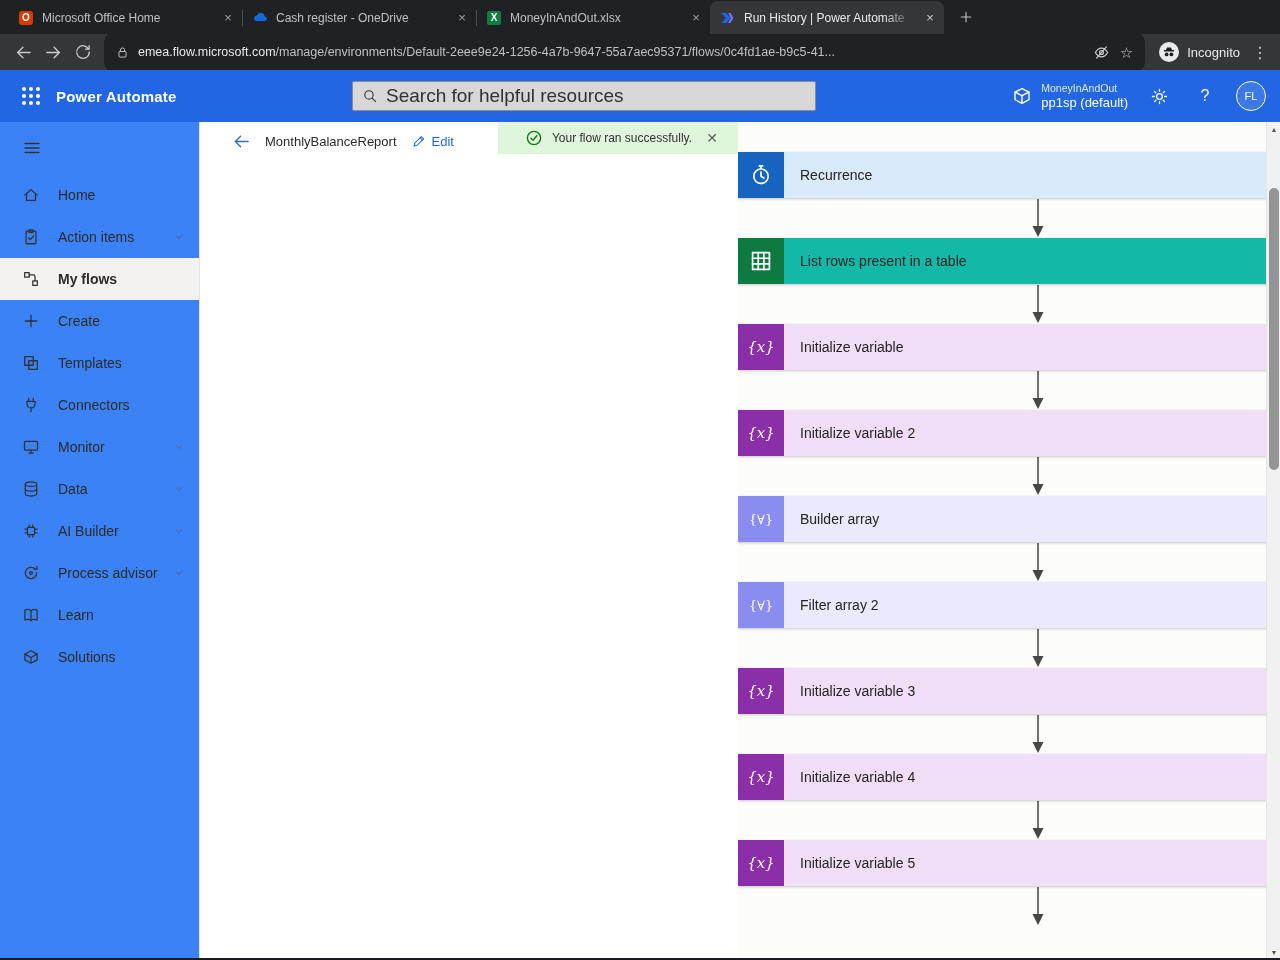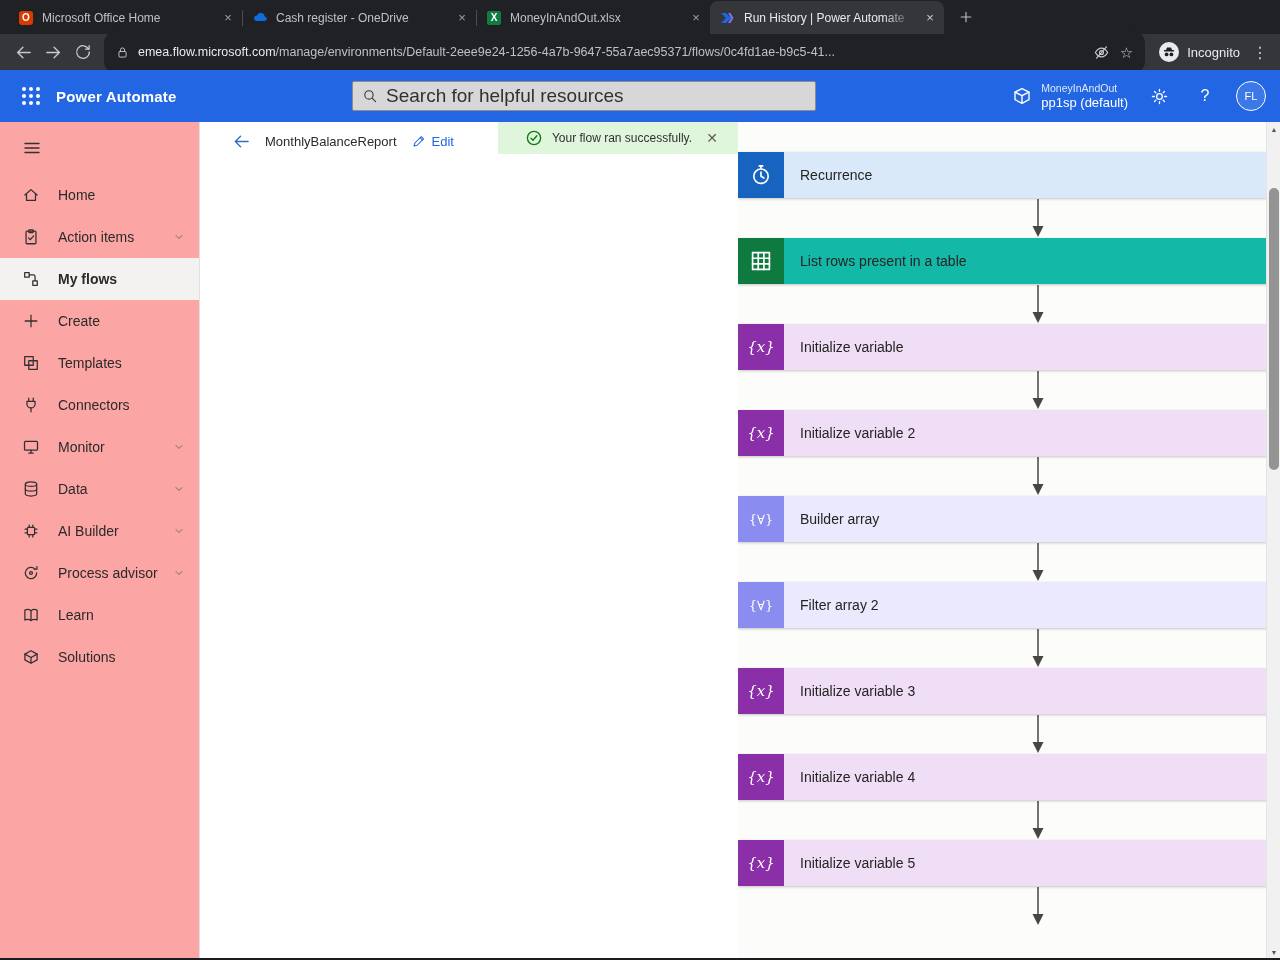--- a/index.html
+++ b/index.html
@@ -42,21 +42,21 @@
 .pa-right{margin-left:auto;display:flex;align-items:center;gap:16px}
 .env{display:flex;align-items:center;gap:9px}
 .env-text{display:flex;flex-direction:column;line-height:1.2;text-align:left}
 .env-label{font-size:10.5px;color:rgba(255,255,255,.85)}
 .env-name{font-size:13px}
 .icon-btn{width:30px;height:30px;display:flex;align-items:center;justify-content:center;color:#fff;font-size:16px}
 .avatar{width:30px;height:30px;border-radius:50%;border:1.5px solid #fff;display:flex;align-items:center;justify-content:center;font-size:11px;background:rgba(255,255,255,.12)}
 
 
 .app-body{display:flex;height:838px;position:relative}
-.sidebar{width:200px;border-right:1px solid #e3e1df;background:#fca5a5;flex:none;padding-top:6px}
+.sidebar{width:200px;border-right:1px solid #e3e1df;background:#3b82f6;flex:none;padding-top:6px}
 .hamburger{margin:10px 0 16px 22px;color:#323130;width:20px}
 .nav-item{height:42px;display:flex;align-items:center;padding-left:22px;gap:16px;font-size:14px;color:#2b2a29;position:relative}
 .nav-item .ni-icon{width:20px;color:#323130;flex:none;display:flex}
 .nav-item .chev{position:absolute;right:14px;color:#605e5c;display:flex}
 .nav-item.selected{font-weight:700;background:#f3f2f1}
 
 .content{flex:1;display:flex;flex-direction:row;position:relative;min-width:0}
 .content-header{height:38px;background:#fff;display:flex;align-items:center;padding:0 20px 0 32px;gap:14px;flex:none}
 .back-btn{color:#2f6fc4;display:flex}
 .page-title{font-size:13px;color:#2b2a29}

